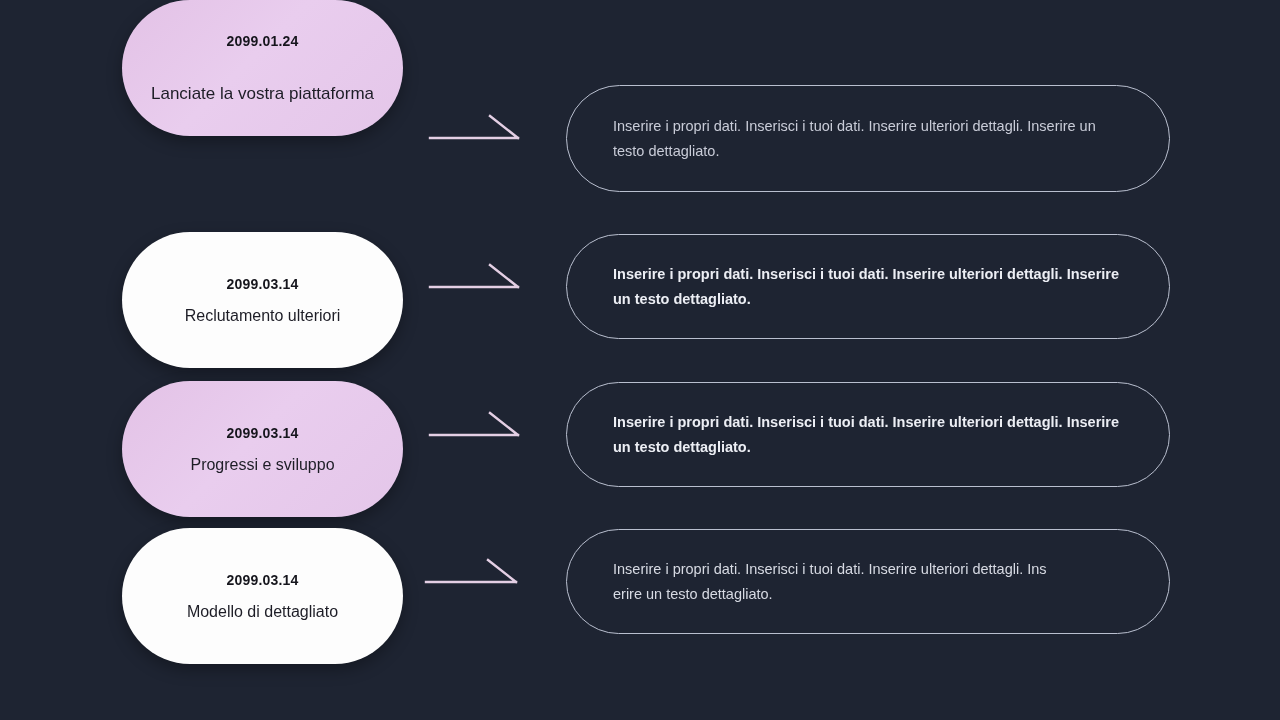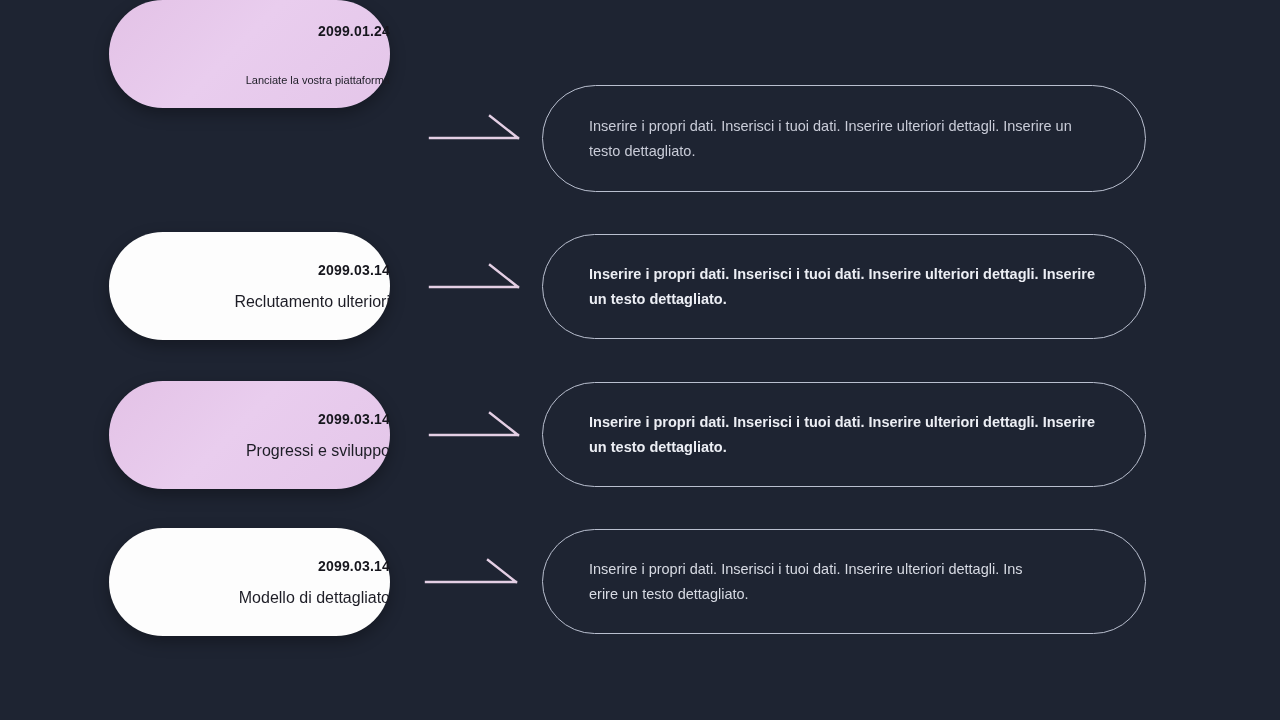--- a/index.html
+++ b/index.html
@@ -20,27 +20,27 @@
     position: absolute;
     left: 0;
     top: 0;
     width: 1280px;
     height: 720px;
   }
 
   
   .card {
     position: absolute;
-    left: 109px;
+    left: 122px;
     width: 281px;
-    height: 108px;
+    height: 136px;
     border-radius: 999px;
     display: flex;
     flex-direction: column;
-    align-items: flex-end;
+    align-items: center;
     justify-content: center;
     text-align: center;
     box-shadow: 0 6px 16px rgba(0, 0, 0, 0.30);
   }
 
   .card.pink {
     background: linear-gradient(135deg, #e3c2e6 0%, #e9cdee 45%, #e4c6e9 100%);
   }
 
   .card.white {
@@ -52,21 +52,21 @@
     color: #16161d;
     letter-spacing: 0.2px;
   }
 
   .card-sub {
     color: #1d1d26;
   }
 
   
   .card-0 .card-date { font-size: 14px; margin-bottom: 9px; }
-  .card-0 .card-sub  { font-size: 11px; margin-top: 26px; }
+  .card-0 .card-sub  { font-size: 17px; margin-top: 26px; }
 
   .card-1 .card-date, .card-2 .card-date, .card-3 .card-date {
     font-size: 14px; margin-bottom: 15px;
   }
   .card-1 .card-sub, .card-2 .card-sub, .card-3 .card-sub {
     font-size: 16px;
   }
 
   
   .arrow {
@@ -77,21 +77,21 @@
   .arrow-0 { left: 428px; top: 110px; }
   .arrow-1 { left: 428px; top: 259px; }
   .arrow-2 { left: 428px; top: 407px; }
   .arrow-3 { left: 424px; top: 554px; }
 
   .arrow svg { display: block; overflow: visible; }
 
   
   .detail {
     position: absolute;
-    left: 542px;
+    left: 566px;
     width: 604px;
     border: 1px solid #b9bfcf;
     border-radius: 999px;
     display: flex;
     align-items: center;
   }
   .detail-0 { top: 85px;  height: 107px; }
   .detail-1 { top: 234px; height: 105px; }
   .detail-2 { top: 382px; height: 105px; }
   .detail-3 { top: 529px; height: 105px; }

